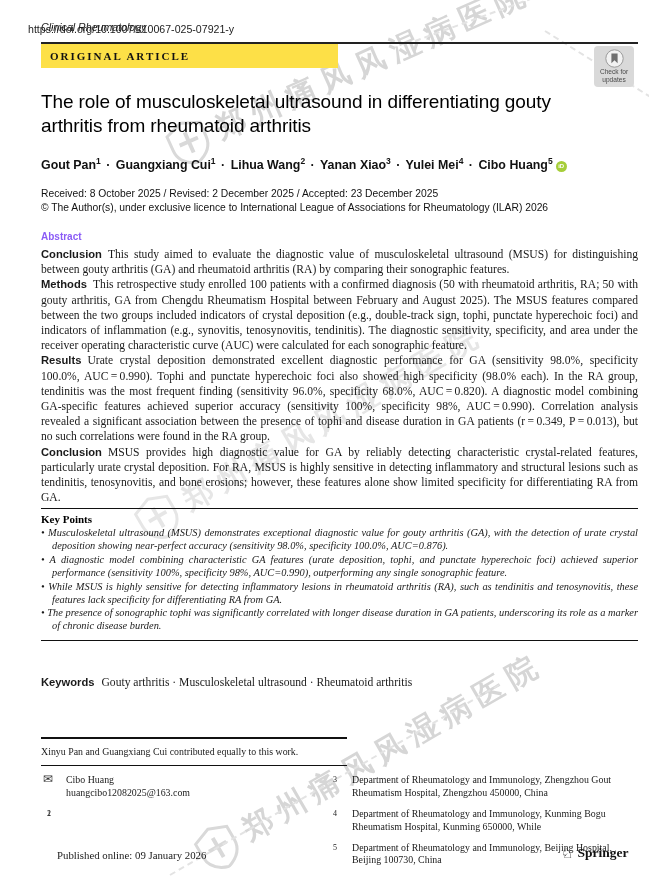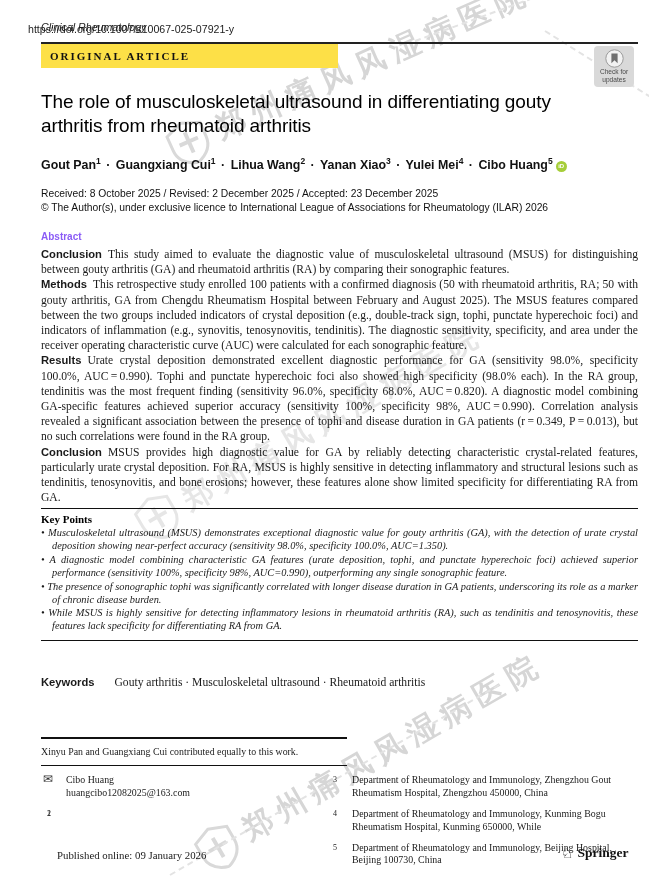--- a/index.html
+++ b/index.html
@@ -51,21 +51,21 @@
 
   
   .keypoints{position:absolute;left:41px;top:508px;width:597px;border-top:1.5px solid #111;
              border-bottom:1.5px solid #111;padding:4px 0 6px 0;box-sizing:border-box;}
   .keypoints h3{margin:0 0 2px 0;font-size:11px;color:#000;}
   .kp{font-size:10.4px;line-height:12.9px;font-style:italic;text-align:justify;
       padding-left:11px;text-indent:-11px;margin:0 0 1px 0;}
 
   .keywords{position:absolute;left:41px;top:676px;width:597px;font-size:11.6px;}
   .kw-label{font-weight:bold;font-family:"Liberation Sans",sans-serif;font-size:11.2px;
-            padding-right:20px;}
+            padding-right:7px;}
 
   
   .footnotes{position:absolute;left:41px;top:737px;width:597px;font-size:9.9px;line-height:12.4px;}
   .fn-rule{width:306px;height:1.5px;background:#111;}
   .fn-equal{padding:7px 0 7px 0;width:306px;}
   .fn-cols{display:grid;grid-template-columns:256px 1fr;column-gap:30px;margin-top:8px;}
   .fn-item{position:relative;padding-left:25px;margin-bottom:9px;}
   .fn-item sup{position:absolute;left:6px;top:0;font-size:8px;}
   .fn-env{position:absolute;left:2px;top:-1px;font-size:12px;color:#333;}
   .fn-email{color:#1a1a1a;text-decoration:none;}
@@ -148,24 +148,24 @@
     <div class="abstract">
       <h2 class="sans">Abstract</h2>
       <p><span class="ab-label">Conclusion</span><span>This study aimed to evaluate the diagnostic value of musculoskeletal ultrasound (MSUS) for distinguishing between gouty arthritis (GA) and rheumatoid arthritis (RA) by comparing their sonographic features.</span></p>
       <p><span class="ab-label">Methods</span><span>This retrospective study enrolled 100 patients with a confirmed diagnosis (50 with rheumatoid arthritis, RA; 50 with gouty arthritis, GA from Chengdu Rheumatism Hospital between February and August 2025). The MSUS features compared between the two groups included indicators of crystal deposition (e.g., double-track sign, tophi, punctate hyperechoic foci) and indicators of inflammation (e.g., synovitis, tenosynovitis, tendinitis). The diagnostic sensitivity, specificity, and area under the receiver operating characteristic curve (AUC) were calculated for each sonographic feature.</span></p>
       <p><span class="ab-label">Results</span><span>Urate crystal deposition demonstrated excellent diagnostic performance for GA (sensitivity 98.0%, specificity 100.0%, AUC = 0.990). Tophi and punctate hyperechoic foci also showed high specificity (98.0% each). In the RA group, tendinitis was the most frequent finding (sensitivity 96.0%, specificity 68.0%, AUC = 0.820). A diagnostic model combining GA-specific features achieved superior accuracy (sensitivity 100%, specificity 98%, AUC = 0.990). Correlation analysis revealed a significant association between the presence of tophi and disease duration in GA patients (r = 0.349, P = 0.013), but no such correlations were found in the RA group.</span></p>
       <p><span class="ab-label">Conclusion</span><span>MSUS provides high diagnostic value for GA by reliably detecting characteristic crystal-related features, particularly urate crystal deposition. For RA, MSUS is highly sensitive in detecting inflammatory and structural lesions such as tendinitis, tenosynovitis, and bone erosions; however, these features alone show limited specificity for differentiating RA from GA.</span></p>
     </div>
 
     <div class="keypoints">
       <h3>Key Points</h3>
-      <p class="kp"><span>•</span> <span>Musculoskeletal ultrasound (MSUS) demonstrates exceptional diagnostic value for gouty arthritis (GA), with the detection of urate crystal deposition showing near-perfect accuracy (sensitivity 98.0%, specificity 100.0%, AUC=1.350).</span></p>
+      <p class="kp"><span>•</span> <span>Musculoskeletal ultrasound (MSUS) demonstrates exceptional diagnostic value for gouty arthritis (GA), with the detection of urate crystal deposition showing near-perfect accuracy (sensitivity 98.0%, specificity 100.0%, AUC=0.876).</span></p>
       <p class="kp"><span>•</span> <span>A diagnostic model combining characteristic GA features (urate deposition, tophi, and punctate hyperechoic foci) achieved superior performance (sensitivity 100%, specificity 98%, AUC=0.990), outperforming any single sonographic feature.</span></p>
+      <p class="kp"><span>•</span> <span>While MSUS is highly sensitive for detecting inflammatory lesions in rheumatoid arthritis (RA), such as tendinitis and tenosynovitis, these features lack specificity for differentiating RA from GA.</span></p>
       <p class="kp"><span>•</span> <span>The presence of sonographic tophi was significantly correlated with longer disease duration in GA patients, underscoring its role as a marker of chronic disease burden.</span></p>
-      <p class="kp"><span>•</span> <span>While MSUS is highly sensitive for detecting inflammatory lesions in rheumatoid arthritis (RA), such as tendinitis and tenosynovitis, these features lack specificity for differentiating RA from GA.</span></p>
     </div>
 
     <div class="keywords">
       <span class="kw-label">Keywords</span><span>Gouty arthritis · Musculoskeletal ultrasound · Rheumatoid arthritis</span>
     </div>
 
     <div class="footnotes">
       <div class="fn-rule"></div>
       <div class="fn-equal">Xinyu Pan and Guangxiang Cui contributed equally to this work.</div>
       <div class="fn-rule"></div>

